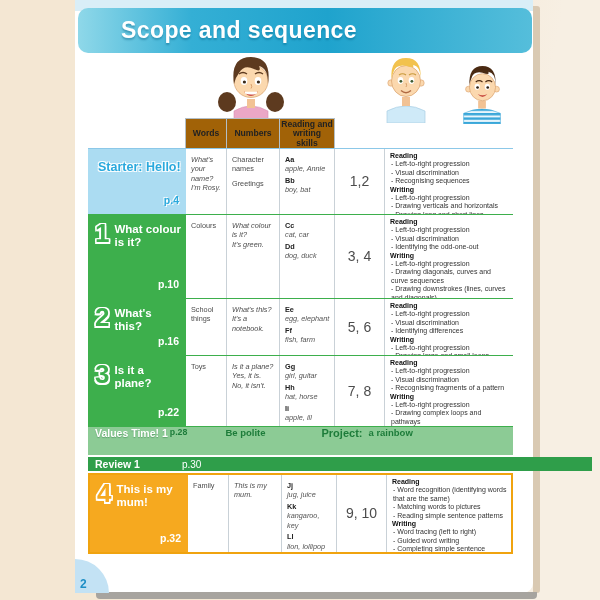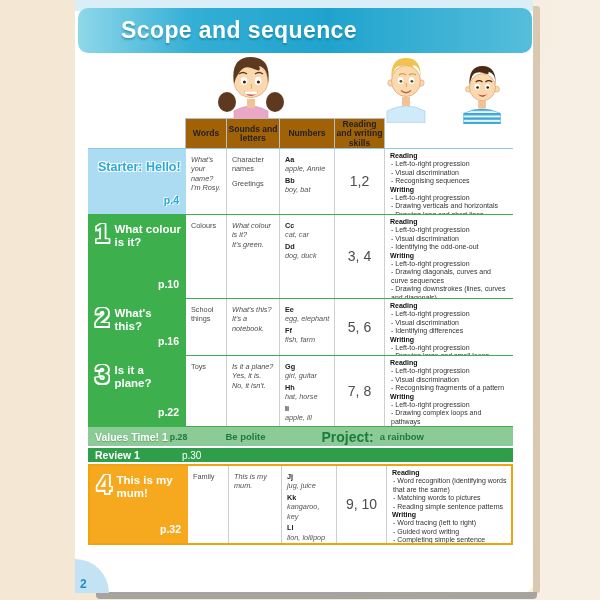--- a/index.html
+++ b/index.html
@@ -62,27 +62,27 @@
   .grammar { font-style:italic; }
   .sounds .sl { font-weight:bold; font-style:normal; color:#222; }
   .sounds .se { font-style:italic; color:#555; margin-bottom:2px; }
   .nums { display:flex; align-items:center; justify-content:center; font-size:14px; padding:0; }
   .sk { padding:3px 3px 2px 5px; font-size:7px; line-height:1.2; color:#333; }
   .skh { font-weight:bold; color:#111; }
   .ski::before { content:"- "; }
   .ski { padding-left:1px; }
 
   
-  .vbar { position:relative; width:425px; height:19px; background:#8ccb95; display:flex; align-items:center; overflow:hidden; }
+  .vbar { position:relative; width:425px; height:28px; background:#8ccb95; display:flex; overflow:hidden; }
   .vtitle { margin-left:7px; font-size:10.5px; font-weight:bold; color:#fff; text-shadow:0 1px 1px rgba(20,90,40,.35); }
   .vpage { margin-left:2px; font-size:8.8px; font-weight:bold; color:#1d7c3a; }
   .vvalue { margin-left:38px; font-size:9.5px; font-weight:bold; color:#1d7c3a; }
-  .vplabel { margin-left:56px; font-size:14px; font-weight:bold; color:#1d7c3a; }
+  .vplabel { margin-left:56px; font-size:11px; font-weight:bold; color:#1d7c3a; }
   .vproj { margin-left:6px; font-size:9.5px; font-weight:bold; color:#1d7c3a; }
-  .rbar { position:relative; width:425px; height:14px; background:#2f9e4a; display:flex; align-items:center; margin-top:2px; overflow:hidden; }
+  .rbar { position:relative; width:504px; height:14px; background:#2f9e4a; display:flex; align-items:center; margin-top:2px; overflow:hidden; }
   .rtitle { margin-left:7px; font-size:10.5px; font-weight:bold; color:#fff; }
   .rpage { margin-left:42px; font-size:10px; font-weight:normal; color:#fff; }
   .trow.u4 { margin-top:2px; border:2px solid #f0a30f; }
 </style>
 </head>
 <body>
 
 <div class="screen">
 
   <div class="page"></div>
@@ -149,21 +149,20 @@
     <ellipse cx="27.5" cy="23.5" rx="2.7" ry="3.2" fill="#fff"></ellipse>
       <circle cx="27.9" cy="24.3" r="1.4" fill="#2f2013"></circle>
     <path d="M17.5,31 q5,6 10,0 q-5,2.8 -10,0 z" fill="#c94f44"></path>
   </svg>
 
   <div class="tbl">
 
     <div class="trow hrow">
       <div class="hcell empty"></div>
       <div class="hcell">Words</div>
-      <div class="hcell">Sounds and letters</div>
       <div class="hcell">Numbers</div>
       <div class="hcell">Reading and writing skills</div>
     </div>
 
     <div class="trow body" style="height:67px; --bg:#abdcf2; --rc:#8cc8e8;">
       <div class="cell unit">
         <div class="utitle st">Starter: Hello!</div>
         <div class="upage st">p.4</div>
       </div>
       <div class="cell grammar">

